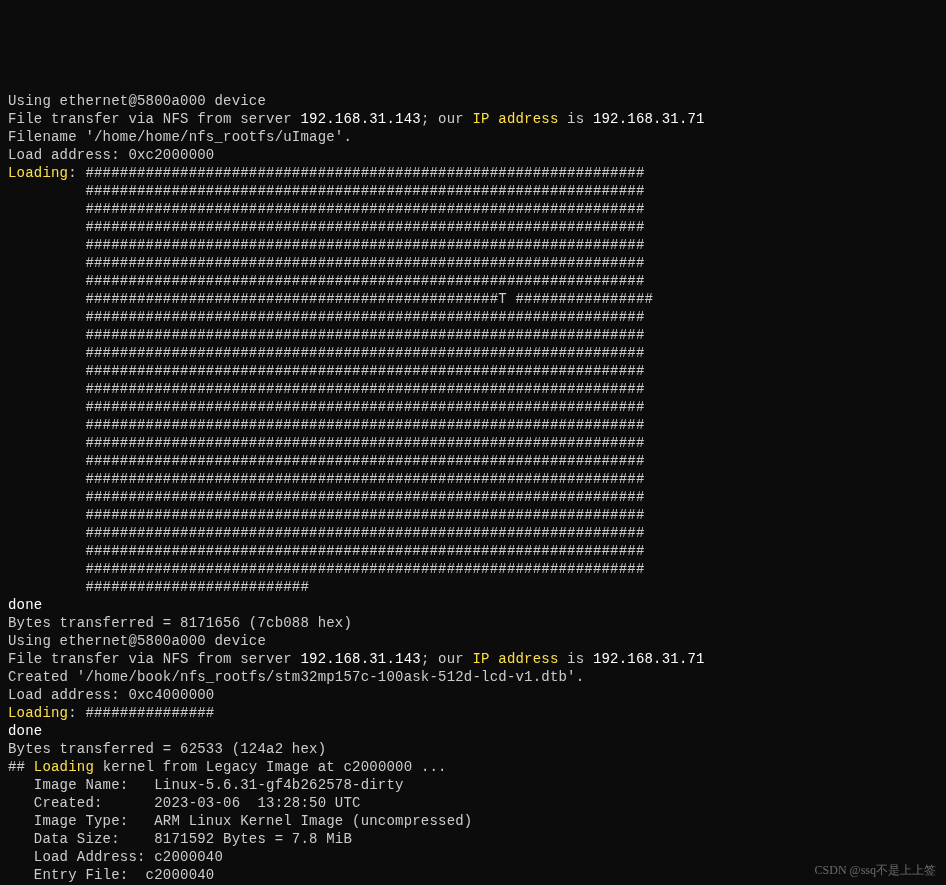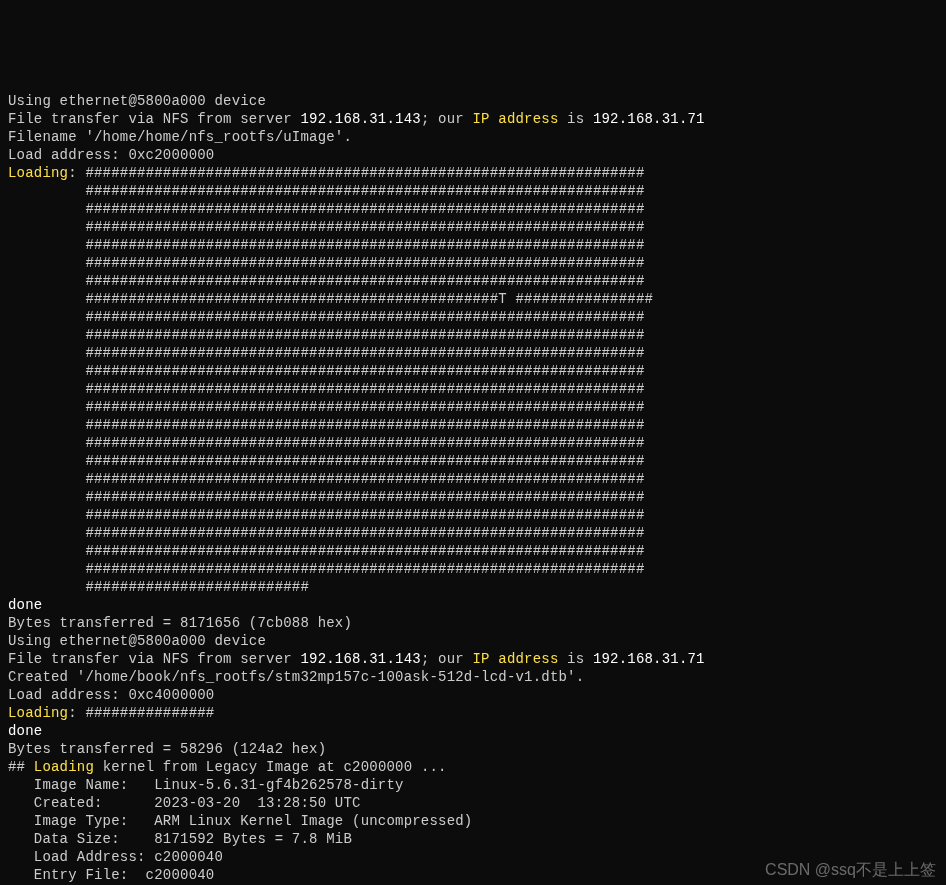--- a/index.html
+++ b/index.html
@@ -19,22 +19,22 @@
   .term {
     padding: 2px 8px 8px 8px;
   }
   .cyan   { color: #fde047; }
   .mag    { color: #ffffff; }
   .watermark {
     position: absolute;
     right: 10px;
     bottom: 6px;
     color: rgba(220,220,220,0.45);
-    font-family: Liberation Sans, sans-serif;
-    font-size: 16px;
+    font-family: Liberation Serif, serif;
+    font-size: 12px;
     letter-spacing: 0;
     white-space: nowrap;
   }
 </style>
 </head>
 <body>
 
 
 
 <div class="term"><span>Using ethernet@5800a000 device</span>
@@ -66,24 +66,24 @@
 </span><span><span>         </span><span>#################################################################</span></span>
 <span><span>         </span><span>##########################</span></span>
 <span class="mag">done</span>
 <span>Bytes transferred = 8171656 (7cb088 hex)</span>
 <span>Using ethernet@5800a000 device</span>
 <span><span>File transfer via NFS from server </span><span class="mag">192.168.31.143</span><span>; our </span><span class="cyan">IP address</span><span> is </span><span class="mag">192.168.31.71</span></span>
 <span>Created '/home/book/nfs_rootfs/stm32mp157c-100ask-512d-lcd-v1.dtb'.</span>
 <span>Load address: 0xc4000000</span>
 <span><span class="cyan">Loading</span><span>: </span><span>###############</span></span>
 <span class="mag">done</span>
-<span>Bytes transferred = 58296 (124a2 hex)</span>
+<span>Bytes transferred = 62533 (124a2 hex)</span>
 <span><span>## </span><span class="cyan">Loading</span><span> kernel from Legacy Image at c2000000 ...</span></span>
 <span>   Image Name:   Linux-5.6.31-gf4b262578-dirty</span>
-<span>   Created:      2023-03-20  13:28:50 UTC</span>
+<span>   Created:      2023-03-06  13:28:50 UTC</span>
 <span>   Image Type:   ARM Linux Kernel Image (uncompressed)</span>
 <span>   Data Size:    8171592 Bytes = 7.8 MiB</span>
 <span>   Load Address: c2000040</span>
 <span>   Entry File:  c2000040</span>
 </div>
 
 <div class="watermark">CSDN @ssq不是上上签</div>
 
 
 

